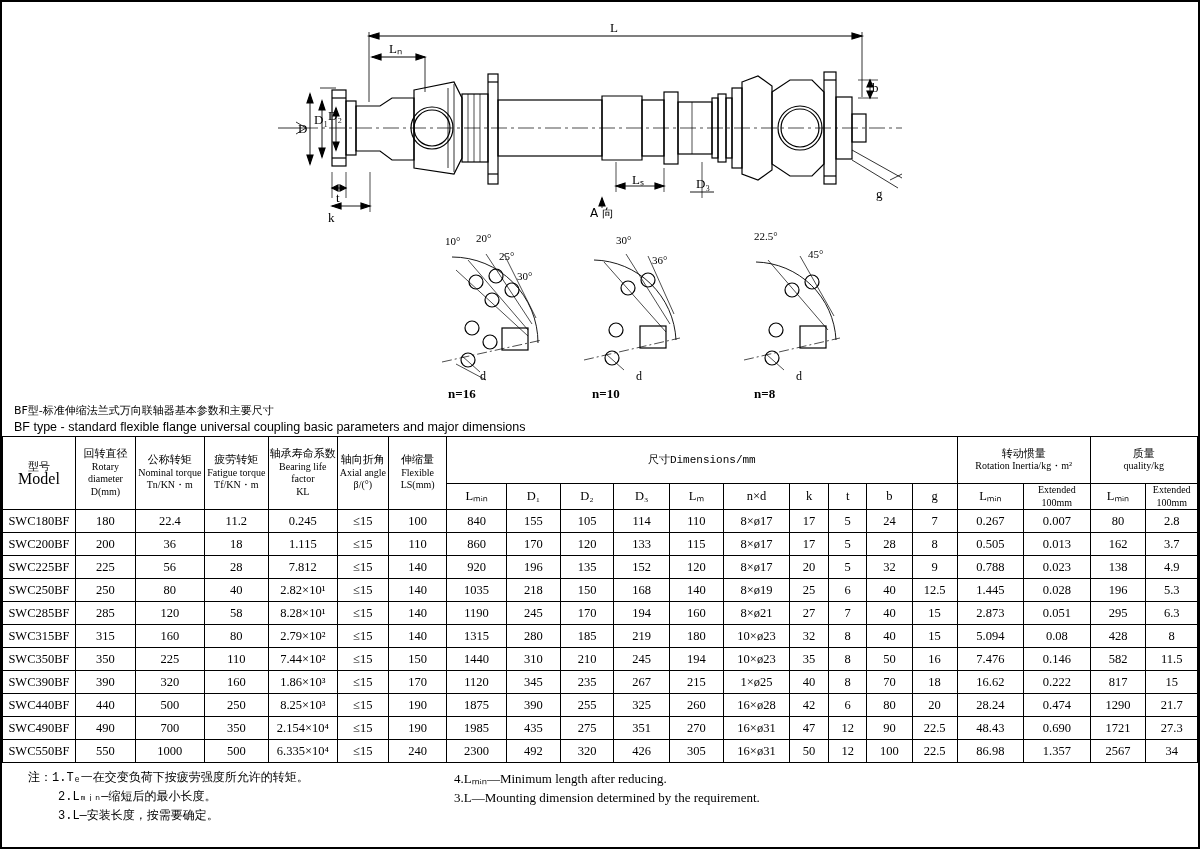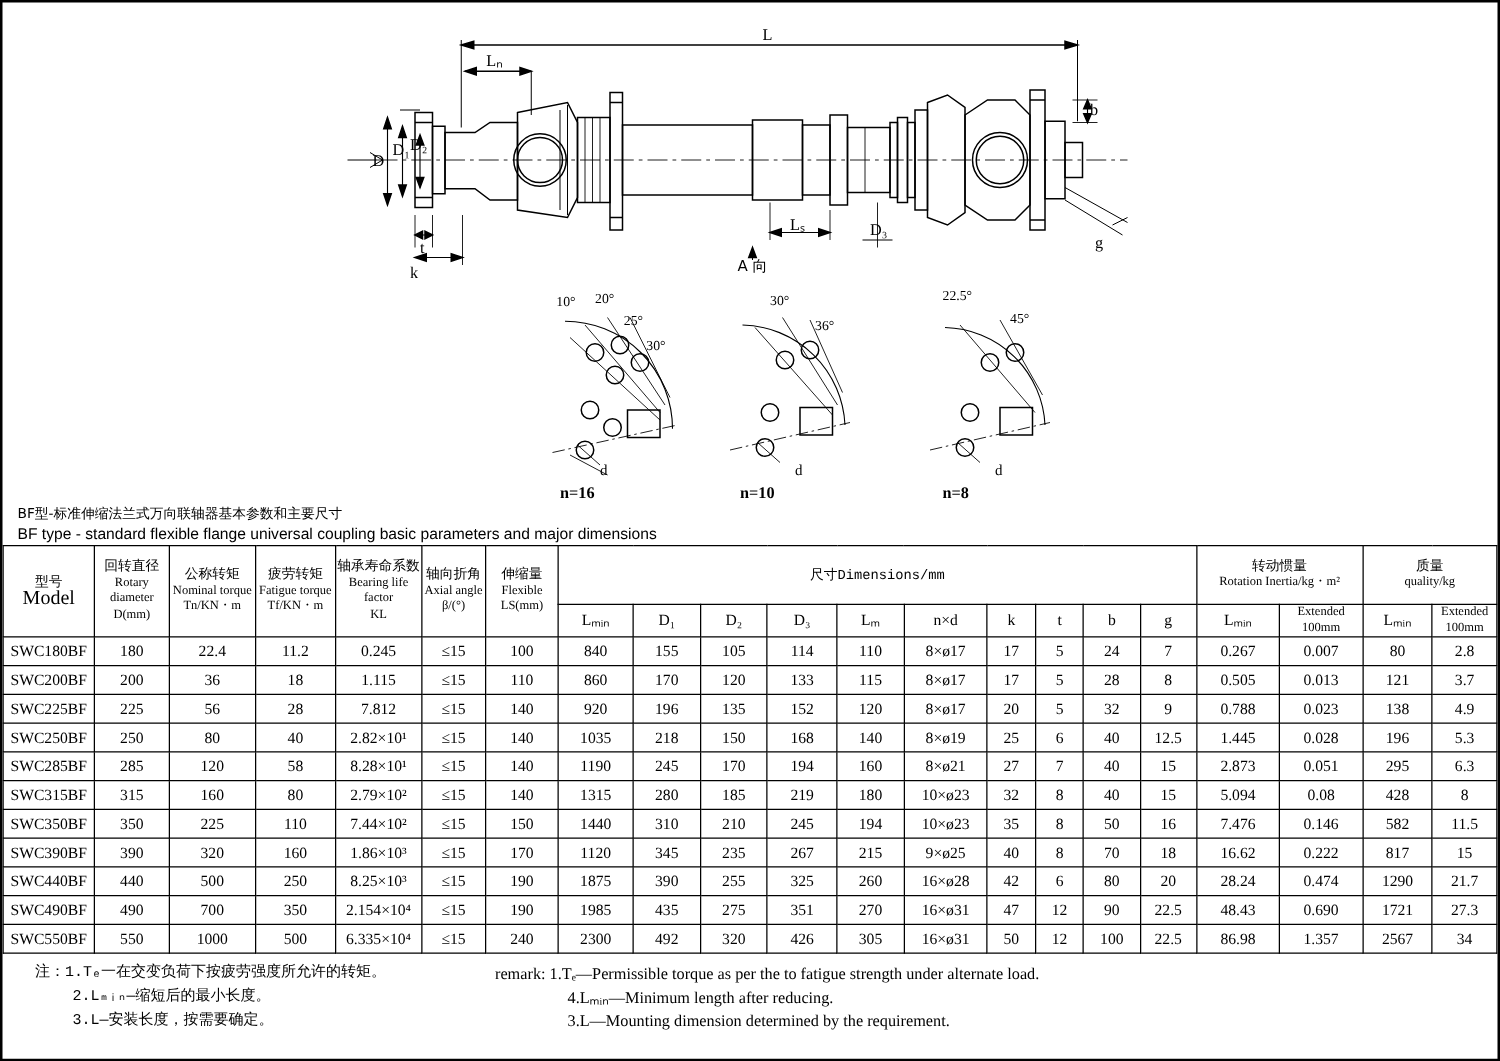--- a/index.html
+++ b/index.html
@@ -345,21 +345,21 @@
           <td>120</td>
           <td>133</td>
           <td>115</td>
           <td>8×ø17</td>
           <td>17</td>
           <td>5</td>
           <td>28</td>
           <td>8</td>
           <td>0.505</td>
           <td>0.013</td>
-          <td>121</td>
+          <td>162</td>
           <td>3.7</td>
         </tr>
         <tr>
           <td class="modelcell">SWC225BF</td>
           <td>225</td>
           <td>56</td>
           <td>28</td>
           <td>7.812</td>
           <td>≤15</td>
           <td>140</td>
@@ -476,21 +476,21 @@
           <td>320</td>
           <td>160</td>
           <td>1.86×10³</td>
           <td>≤15</td>
           <td>170</td>
           <td>1120</td>
           <td>345</td>
           <td>235</td>
           <td>267</td>
           <td>215</td>
-          <td>9×ø25</td>
+          <td>1×ø25</td>
           <td>40</td>
           <td>8</td>
           <td>70</td>
           <td>18</td>
           <td>16.62</td>
           <td>0.222</td>
           <td>817</td>
           <td>15</td>
         </tr>
         <tr>
@@ -565,19 +565,18 @@
       </tbody>
   </table>
 
   <div id="notes">
     <div class="col cn">
       <div>注：1.Tₑ一在交变负荷下按疲劳强度所允许的转矩。</div>
       <div style="padding-left:30px">2.Lₘᵢₙ—缩短后的最小长度。</div>
       <div style="padding-left:30px">3.L—安装长度，按需要确定。</div>
     </div>
     <div class="col en">
-      <div>remark: 1.Tₑ—Permissible torque as per the to fatigue strength under alternate load.</div>
       <div style="padding-left:58px">4.Lₘᵢₙ—Minimum length after reducing.</div>
       <div style="padding-left:58px">3.L—Mounting dimension determined by the requirement.</div>
     </div>
   </div>
 
 </div>
 
 </body></html>

